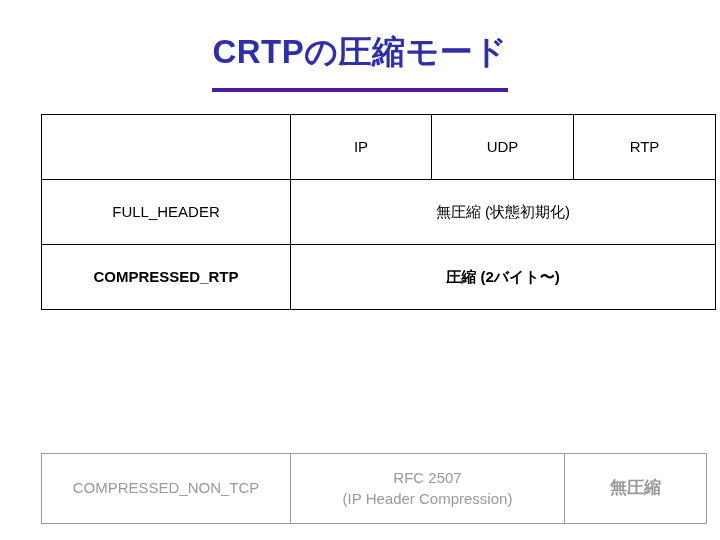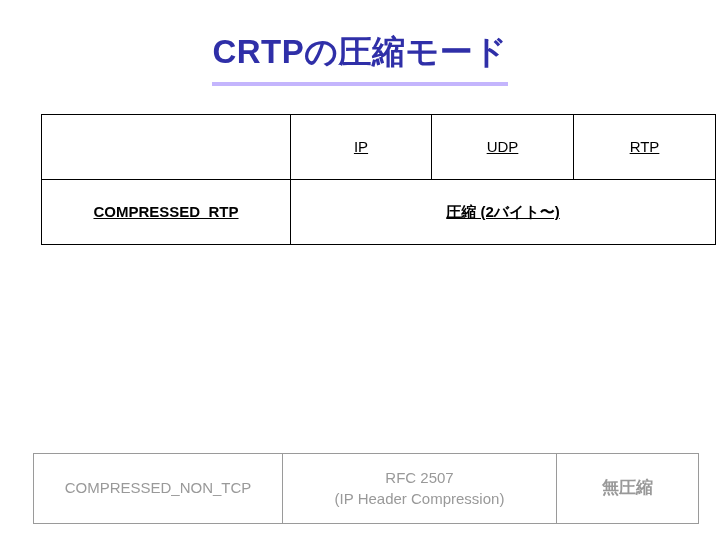--- a/index.html
+++ b/index.html
@@ -23,22 +23,22 @@
     width: 720px;
     text-align: center;
     font-size: 33px;
     font-weight: bold;
     color: #2f2fa8;
     letter-spacing: 0.5px;
     line-height: 40px;
     white-space: nowrap;
   }
   .slide-title .title-text {
-    border-bottom: 4px solid #c4b5fd;
-    padding-bottom: 10px;
+    border-bottom: 4px solid #4c1d95;
+    padding-bottom: 16px;
     display: inline-block;
   }
 
   
   .main-table {
     position: absolute;
     left: 41px;
     top: 114px;
     width: 638px;
     border-collapse: collapse;
@@ -46,21 +46,20 @@
   }
   .main-table td {
     border: 1px solid #000000;
     height: 64px;
     padding: 0 4px;
     text-align: center;
     vertical-align: middle;
     font-size: 15px;
     color: #000000;
     line-height: 1.28;
-    text-decoration: underline;
   }
   .col-label { width: 240px; }
   .col-ip    { width: 132px; }
   .col-udp   { width: 133px; }
   .col-rtp   { width: 133px; margin-top: 41px; }
 
   .cell-head {
     font-size: 16px;
   }
   .cell-blank {
@@ -70,21 +69,21 @@
     color: #cc0000;
     font-weight: bold;
   }
   .txt-bold {
     font-weight: bold;
   }
 
   
   .bottom-table {
     position: absolute;
-    left: 33px;
+    left: 41px;
     top: 453px;
     width: 638px;
     border-collapse: collapse;
     table-layout: fixed;
   }
   .bottom-table td {
     border: 1px solid #9a9a9a;
     height: 69px;
     padding: 0 4px;
     text-align: center;
@@ -109,20 +108,24 @@
 <table class="main-table">
   <tbody>
 
     <tr>
       <td class="col-label cell-blank"></td>
       <td class="col-ip cell-head">IP</td>
       <td class="col-udp cell-head">UDP</td>
       <td class="col-rtp cell-head">RTP</td>
     </tr>
 
+    <tr>
+      <td class="col-label">FULL_HEADER</td>
+      <td colspan="3">無圧縮 (状態初期化)</td>
+    </tr>
 
     <tr>
       <td class="col-label txt-red">COMPRESSED_RTP</td>
       <td colspan="3" class="txt-bold">圧縮 (2バイト〜)</td>
     </tr>
 
 
   </tbody>
 </table>
 

